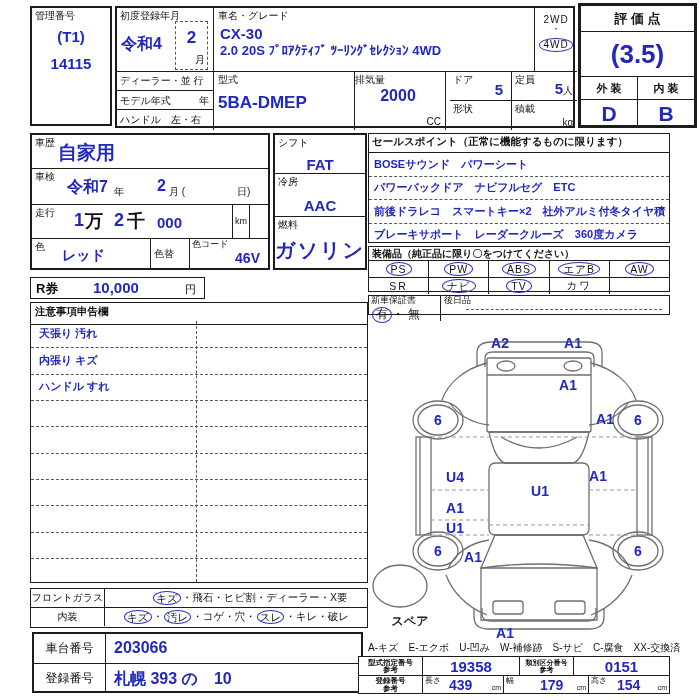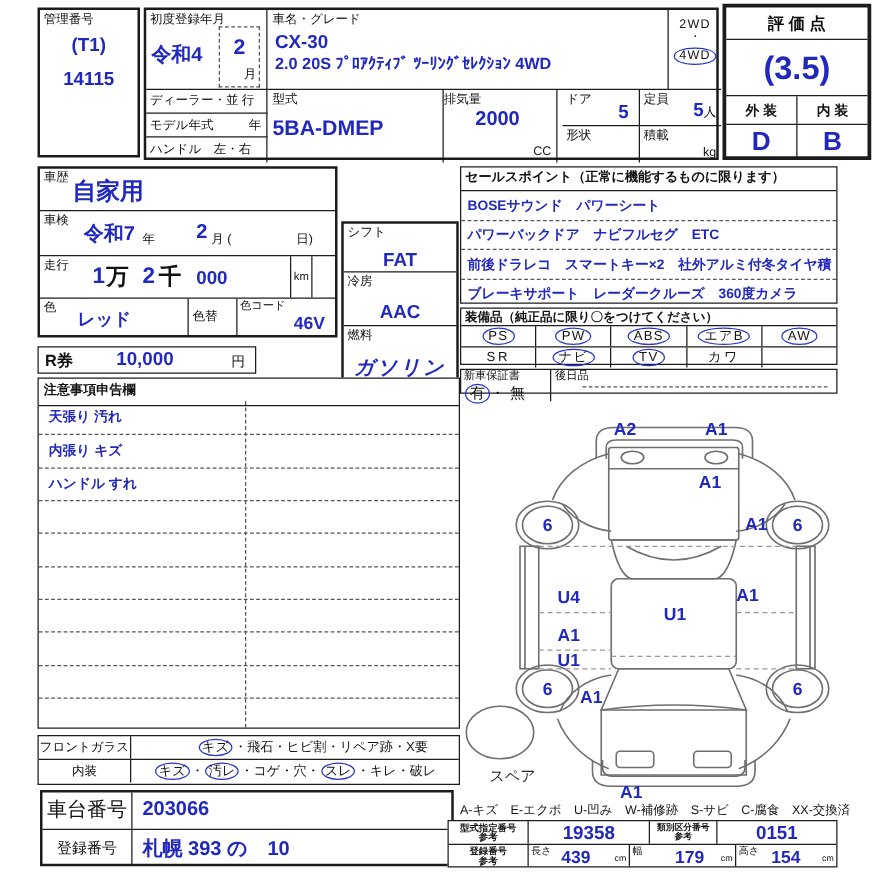--- a/index.html
+++ b/index.html
@@ -12,21 +12,21 @@
   .blk{color:#111;}
   .circ{border:1.5px solid #2a35c8;border-radius:50%;padding:0 3px;display:inline-block;line-height:1.15;}
   .abs{position:absolute;box-sizing:border-box;}
   .ctr{display:flex;align-items:center;justify-content:center;}
   .hdash{position:absolute;left:0;right:0;border-top:1.5px dashed #555;}
   .vdash{position:absolute;top:0;bottom:0;border-left:1.5px dashed #555;}
   .cell{position:absolute;box-sizing:border-box;}
   .bl{border-left:1px solid #1c1c1c;}
   .bb{border-bottom:1px solid #1c1c1c;} .br{border-right:1px solid #1c1c1c;}
   .mark{position:absolute;transform:translate(-50%,-50%);color:#2128bd;font-weight:bold;font-size:14px;white-space:nowrap;}
-  .mk-black{color:#222;font-weight:normal;font-size:12px;}
+  .mk-black{color:#222;font-weight:bold;font-size:12px;}
   .eqrow{display:flex;height:16px;}
   .eqcell{flex:1;border-right:1px solid #1c1c1c;display:flex;align-items:center;justify-content:center;font-size:10.5px;letter-spacing:2px;}
   .eqcell:last-child{border-right:none;}
   .eqcell .circ{letter-spacing:1px;padding:0 4px;}
   .optline{display:flex;align-items:center;justify-content:center;font-size:10.5px;white-space:nowrap;}
   .optline .circ{padding:0 2px;margin:0 1px;}
   svg{display:block;}
 </style>
 </head>
 <body>
@@ -140,32 +140,32 @@
       <span class="cell bl" style="left:118px;top:0;width:39px;height:29px;">
           <span class="lbl abs" style="left:3px;top:9px;">色替</span>
         </span>
       <span class="cell bl" style="left:157px;top:0;width:79px;height:29px;">
         <span class="lbl abs" style="left:2px;top:1px;font-size:9px;">色コード</span>
         <span class="val abs" style="right:8px;bottom:2px;font-size:14px;">46V</span>
       </span>
     </div>
   </div>
 
-  <div class="box" style="left:273px;top:133px;width:94px;height:137px;margin-top:44px;">
+  <div class="box" style="left:273px;top:133px;width:94px;height:137px;">
     <div class="cell bb" style="left:0;top:0;width:90px;height:39px;">
       <span class="lbl abs" style="left:3px;top:2px;">シフト</span>
       <div class="val ctr" style="height:100%;padding-top:10px;font-size:15px;">FAT</div>
     </div>
     <div class="cell bb" style="left:0;top:39px;width:90px;height:43px;">
       <span class="lbl abs" style="left:3px;top:2px;">冷房</span>
       <div class="val ctr" style="height:100%;padding-top:10px;font-size:15px;">AAC</div>
     </div>
     <div class="cell" style="left:0;top:82px;width:90px;height:51px;">
       <span class="lbl abs" style="left:3px;top:2px;">燃料</span>
-      <div class="val ctr" style="height:100%;padding-top:8px;font-size:16px;letter-spacing:2px;font-style:italic;">ガソリン</div>
+      <div class="val ctr" style="height:100%;padding-top:8px;font-size:20px;letter-spacing:2px;">ガソリン</div>
     </div>
   </div>
 
   <div class="box thin" style="left:368px;top:133px;width:302px;height:110px;">
     <div class="bb blk" style="height:16px;font-size:10.5px;font-weight:bold;padding:1px 3px;">セールスポイント（正常に機能するものに限ります）</div>
     <div>
         <div class="val" style="font-size: 11px; height: 22.5px; display: flex; align-items: center; padding-left: 5px; white-space: nowrap; border-bottom: 1.5px dashed rgb(85, 85, 85);">BOSEサウンド　パワーシート</div>
         <div class="val" style="font-size: 11px; height: 22.5px; display: flex; align-items: center; padding-left: 5px; white-space: nowrap; border-bottom: 1.5px dashed rgb(85, 85, 85);">パワーバックドア　ナビフルセグ　ETC</div>
         <div class="val" style="font-size: 11px; height: 22.5px; display: flex; align-items: center; padding-left: 5px; white-space: nowrap; border-bottom: 1.5px dashed rgb(85, 85, 85);">前後ドラレコ　スマートキー×2　社外アルミ付冬タイヤ積</div>
         <div class="val" style="font-size: 11px; height: 22.5px; display: flex; align-items: center; padding-left: 5px; white-space: nowrap;">ブレーキサポート　レーダークルーズ　360度カメラ</div>
@@ -244,31 +244,31 @@
           <div class="val" style="position: absolute; left: 8px; top: 5px; font-size: 11px;">天張り 汚れ</div>
           <div class="val" style="position: absolute; left: 8px; top: 31.5px; font-size: 11px;">内張り キズ</div>
           <div class="val" style="position: absolute; left: 8px; top: 58px; font-size: 11px;">ハンドル すれ</div>
         </div>
     </div>
   </div>
 
   <div class="box thin" style="left:30px;top:588px;width:338px;height:40px;">
     <div style="display:flex;height:18px;border-bottom:1px solid #1c1c1c;gap:28px;">
       <div class="ctr br blk" style="width:73px;font-size:10px;">フロントガラス</div>
-      <div class="optline" style="flex:1;"><span class="circ blk">キズ</span>・<span class="blk">飛石</span>・<span class="blk">ヒビ割</span>・<span class="blk">リペア跡</span>・<span class="blk">X要</span></div>
+      <div class="optline" style="flex:1;"><span class="circ blk">キズ</span>・<span class="blk">飛石</span>・<span class="blk">ヒビ割</span>・<span class="blk">ディーラー</span>・<span class="blk">X要</span></div>
     </div>
     <div style="display:flex;height:18px;">
       <div class="ctr br blk" style="width:73px;font-size:10px;">内装</div>
       <div class="optline" style="flex:1;"><span class="circ blk">キズ</span>・<span class="circ blk">汚レ</span>・<span class="blk">コゲ</span>・<span class="blk">穴</span>・<span class="circ blk">スレ</span>・<span class="blk">キレ</span>・<span class="blk">破レ</span></div>
     </div>
   </div>
 
   <div class="box" style="left:32px;top:632px;width:331px;height:61px;">
     <div style="display:flex;height:29px;border-bottom:1px solid #1c1c1c;">
-      <div class="ctr br blk" style="width:71px;font-size:16px;text-align:center;">車台番号</div>
+      <div class="ctr br blk" style="width:71px;font-size:12px;text-align:center;">車台番号</div>
       <div class="val" style="flex:1;font-size:16px;padding:5px 0 0 8px;">203066</div>
     </div>
     <div style="display:flex;height:28px;">
       <div class="ctr br blk" style="width:71px;font-size:12px;">登録番号</div>
       <div class="val" style="flex:1;font-size:16px;padding:5px 0 0 8px;white-space:pre;">札幌 393 の　10</div>
     </div>
   </div>
 
   <div class="abs" style="left:368px;top:325px;width:332px;height:314px;">
     <svg width="332" height="314" viewBox="0 0 332 314">

